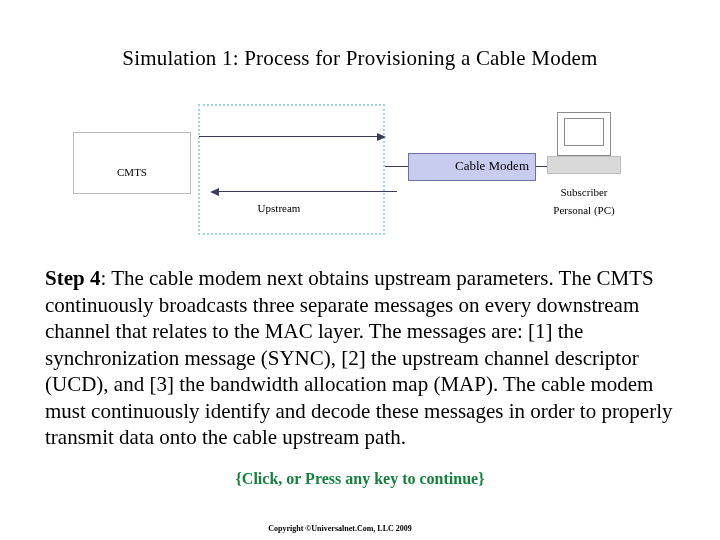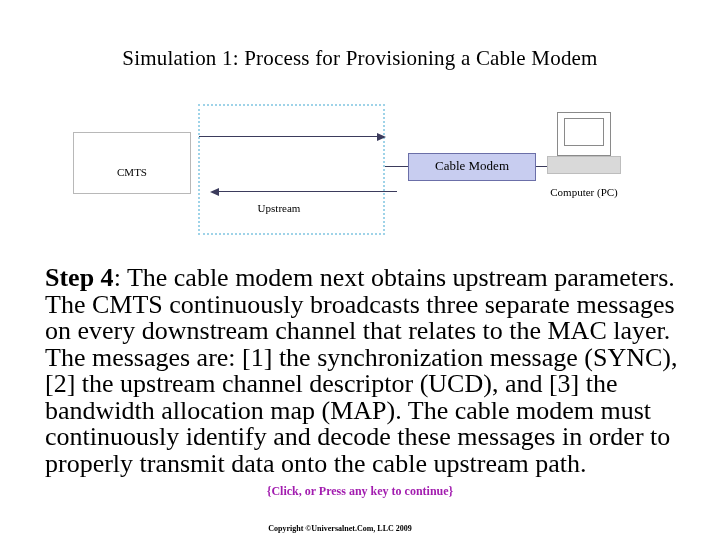--- a/index.html
+++ b/index.html
@@ -85,20 +85,21 @@
   }
   .modem-label {
     position: absolute;
     left: 408px;
     top: 63px;
     width: 128px;
     text-align: center;
     font-size: 13px;
     font-family: "Liberation Serif", serif;
     color: #000000;
+    padding-left: 20px;
   }
 
   
   .arrow-line {
     position: absolute;
     height: 0;
     border-top: 1.5px solid #3b3b5c;
   }
   .arrow-head {
     position: absolute;
@@ -192,37 +193,37 @@
     font-size: 11px;
     line-height: 18px;
   }
 
   
   .body-text {
     position: absolute;
     left: 45px;
     top: 265px;
     width: 640px;
-    font-size: 26px;
+    font-size: 21px;
     line-height: 26.5px;
     font-family: "Liberation Serif", serif;
     color: #000000;
   }
   .body-text b { font-weight: bold; }
 
   
   .click-note {
     position: absolute;
     left: 0;
-    top: 484px;
-    width: 720px;
-    text-align: center;
-    font-size: 12px;
+    top: 470px;
+    width: 720px;
+    text-align: center;
+    font-size: 16px;
     font-weight: bold;
-    color: #a21caf;
+    color: #15803d;
     font-family: "Liberation Serif", serif;
   }
   .copyright {
     position: absolute;
     left: 0;
     top: 524px;
     width: 680px;
     text-align: center;
     font-size: 8px;
     font-weight: bold;
@@ -254,21 +255,22 @@
     <div class="modem-connector"></div>
     <div class="modem-box"></div>
     <div class="modem-label">Cable Modem</div>
     <div class="pc-connector"></div>
 
     <div class="pc-monitor">
       <div class="pc-screen"></div>
     </div>
     <div class="pc-base"></div>
     <div class="pc-label">
-      <div>Computer (PC)</div>
+      <div>Subscriber</div>
+      <div>Personal (PC)</div>
     </div>
   </div>
 
   <div class="body-text"><b>Step 4</b><span>: The cable modem next obtains upstream parameters. The CMTS continuously broadcasts three separate messages on every downstream channel that relates to the MAC layer. The messages are: [1] the synchronization message (SYNC), [2] the upstream channel descriptor (UCD), and [3] the bandwidth allocation map (MAP). The cable modem must continuously identify and decode these messages in order to properly transmit data onto the cable upstream path.</span></div>
 
   <div class="click-note">{Click, or Press any key to continue}</div>
   <div class="copyright">Copyright ©Universalnet.Com, LLC 2009</div>
 </div>
 
 </body></html>

